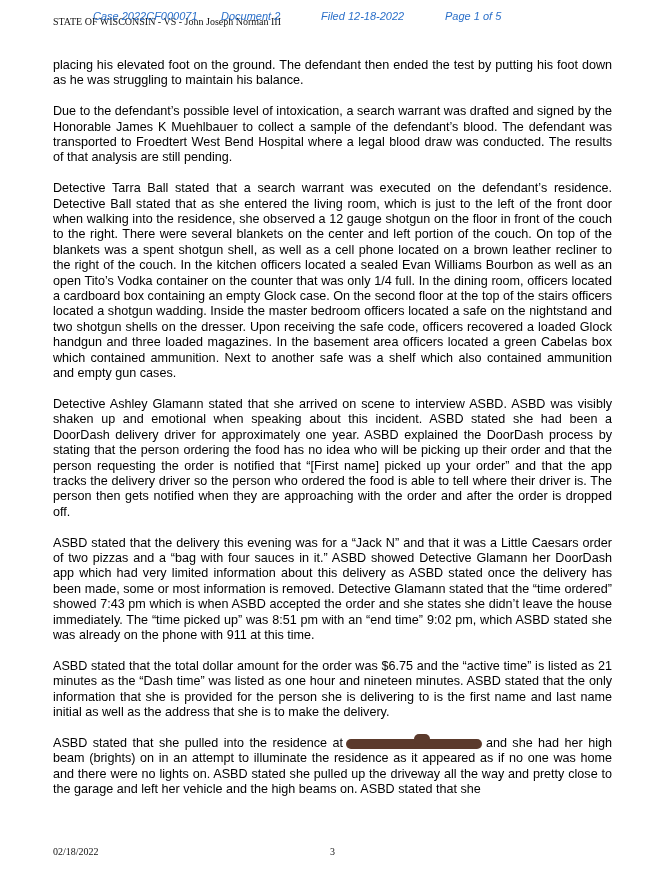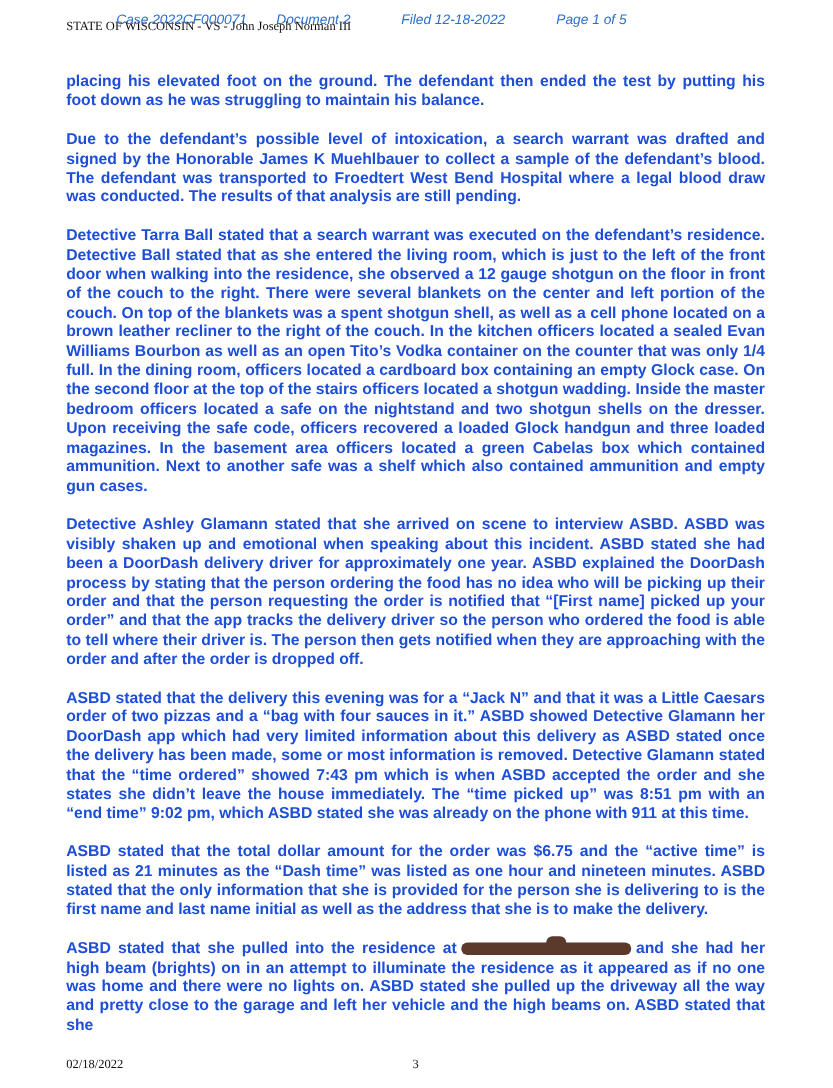--- a/index.html
+++ b/index.html
@@ -44,22 +44,21 @@
 
   .body-text {
     position: absolute;
     top: 58px;
     left: 53px;
     width: 559px;
     font-family: "Liberation Sans", sans-serif;
     font-size: 12.6px;
     line-height: 15.4px;
     text-align: justify;
-    color: #1d4ed8;
-    font-weight: bold;
+    color: #000000;
   }
   .body-text p {
     margin: 0 0 15.4px 0;
   }
   .redaction {
     display: inline-block;
     position: relative;
     width: 136px;
     height: 12px;
     vertical-align: -2px;

